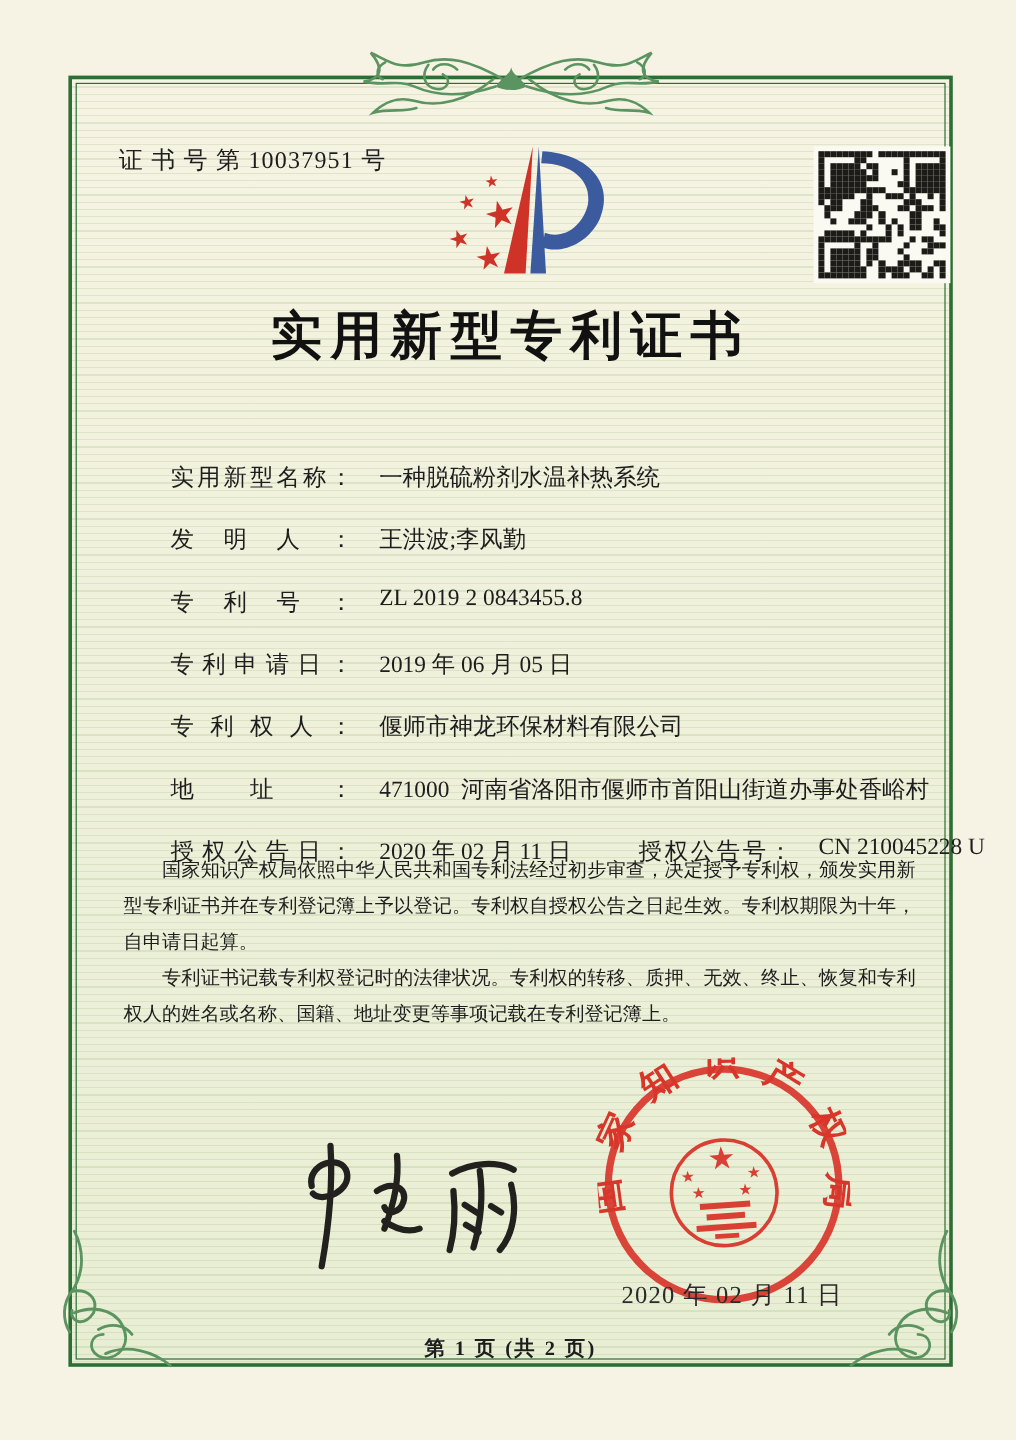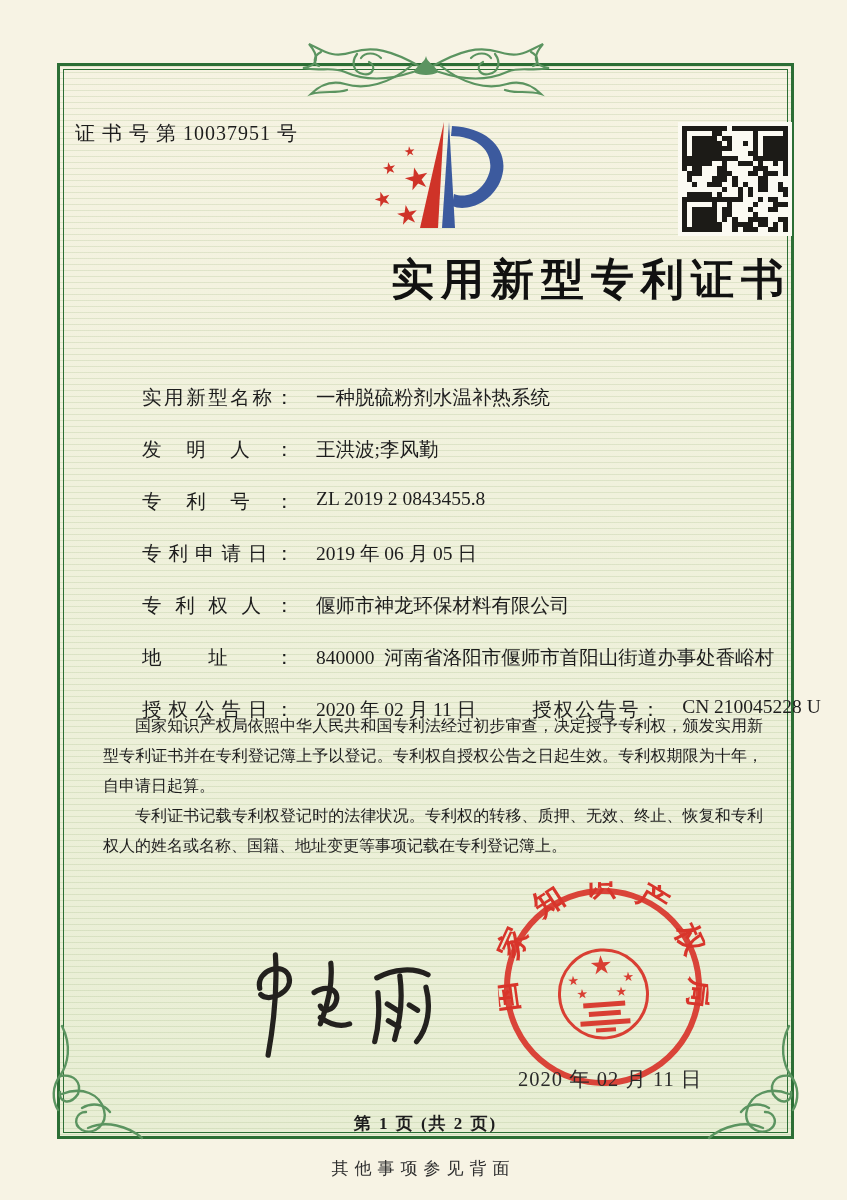--- a/index.html
+++ b/index.html
@@ -23,28 +23,28 @@
   }
   .border-frame::before{
     content:"";position:absolute;inset:3px;border:1px solid #2c6e35;pointer-events:none;
   }
   .ornament{position:absolute;pointer-events:none;}
   .orn-top{left:50%;top:-34px;transform:translateX(-50%);}
   .orn-bl{left:-12px;bottom:-10px;}
   .orn-br{right:-12px;bottom:-10px;transform:scaleX(-1);}
 
   
-  .cert-no{position:absolute;left:15px;top:54px;font-size:20px;letter-spacing:1px;white-space:pre;}
+  .cert-no{position:absolute;left:39px;top:54px;font-size:20px;letter-spacing:1px;white-space:pre;}
   .logo{position:absolute;left:292px;top:46px;width:160px;height:126px;}
   .qr{position:absolute;left:618px;top:56px;width:114px;height:114px;background:#fbfaf2;
       display:grid;grid-template-columns:repeat(21,1fr);grid-template-rows:repeat(21,1fr);padding:4px;box-sizing:border-box;}
   .qr div{background:transparent;}
   .qr div.on{background:#1c1b17;}
 
-  .title{position:absolute;left:0;top:185px;width:100%;text-align:right;
+  .title{position:absolute;left:0;top:185px;width:100%;text-align:center;
     font-size:43px;font-weight:700;letter-spacing:7px;color:#111;}
 
   
   .fields{position:absolute;left:43px;top:296px;width:660px;}
   .frow{height:52px;font-size:19.5px;white-space:pre;}
   .flabel{display:inline-block;width:152px;text-align:justify;text-align-last:justify;vertical-align:top;}
   .fvalue{display:inline-block;margin-left:22px;vertical-align:top;white-space:pre;}
   .grant-no-pair{margin-left:56px;}
   .grant-no-pair .flabel2{display:inline-block;text-align:justify;text-align-last:justify;width:128px;}
 
@@ -581,21 +581,21 @@
       <div class="frow">
         <span class="flabel">专利号：</span><span class="fvalue">ZL 2019 2 0843455.8</span>
       </div>
       <div class="frow">
         <span class="flabel">专利申请日：</span><span class="fvalue">2019 年 06 月 05 日</span>
       </div>
       <div class="frow">
         <span class="flabel">专利权人：</span><span class="fvalue">偃师市神龙环保材料有限公司</span>
       </div>
       <div class="frow">
-        <span class="flabel">地址：</span><span class="fvalue">840000  河南省洛阳市偃师市首阳山街道办事处香峪村</span>
+        <span class="flabel">地址：</span><span class="fvalue">471000  河南省洛阳市偃师市首阳山街道办事处香峪村</span>
       </div>
       <div class="frow">
         <span class="flabel">授权公告日：</span><span class="fvalue">2020 年 02 月 11 日</span><span class="grant-no-pair"><span class="flabel2">授权公告号：</span><span class="fvalue">CN 210045228 U</span></span>
       </div>
     </div>
 
     <div class="paras">
       <p>国家知识产权局依照中华人民共和国专利法经过初步审查，决定授予专利权，颁发实用新型专利证书并在专利登记簿上予以登记。专利权自授权公告之日起生效。专利权期限为十年，自申请日起算。</p>
       <p>专利证书记载专利权登记时的法律状况。专利权的转移、质押、无效、终止、恢复和专利权人的姓名或名称、国籍、地址变更等事项记载在专利登记簿上。</p>
     </div>
@@ -634,14 +634,13 @@
         <rect x="80" y="138" width="50" height="5" stroke="none"></rect>
         <rect x="95" y="146" width="20" height="4" stroke="none"></rect>
       </g>
     </svg>
 
     <div class="seal-date">2020 年 02 月 11 日</div>
 
     <div class="page-info">第 1 页 (共 2 页)</div>
   </div>
 
-  <div class="back-note">其他事项参见背面</div>
 </div>
 
 </body></html>

